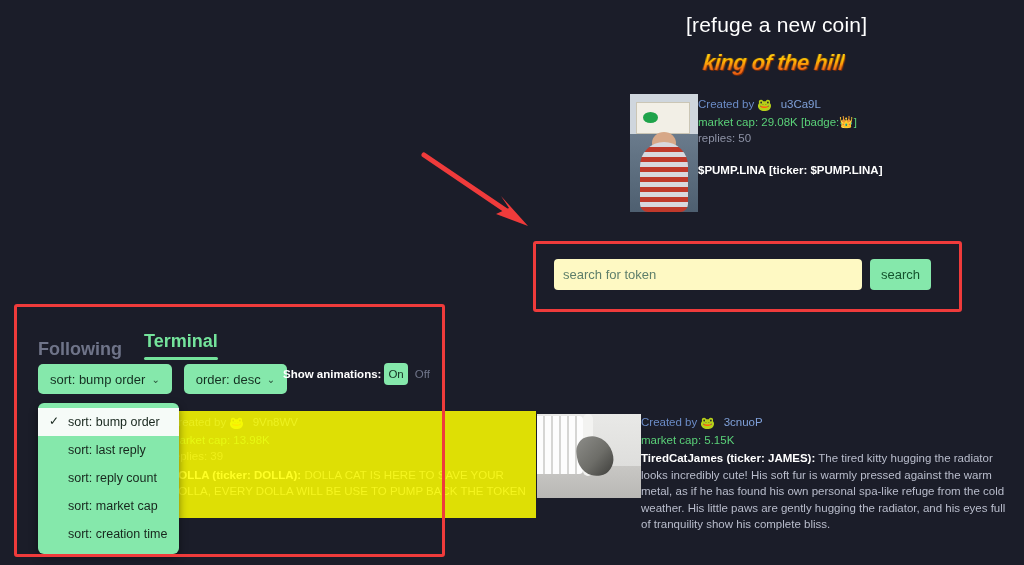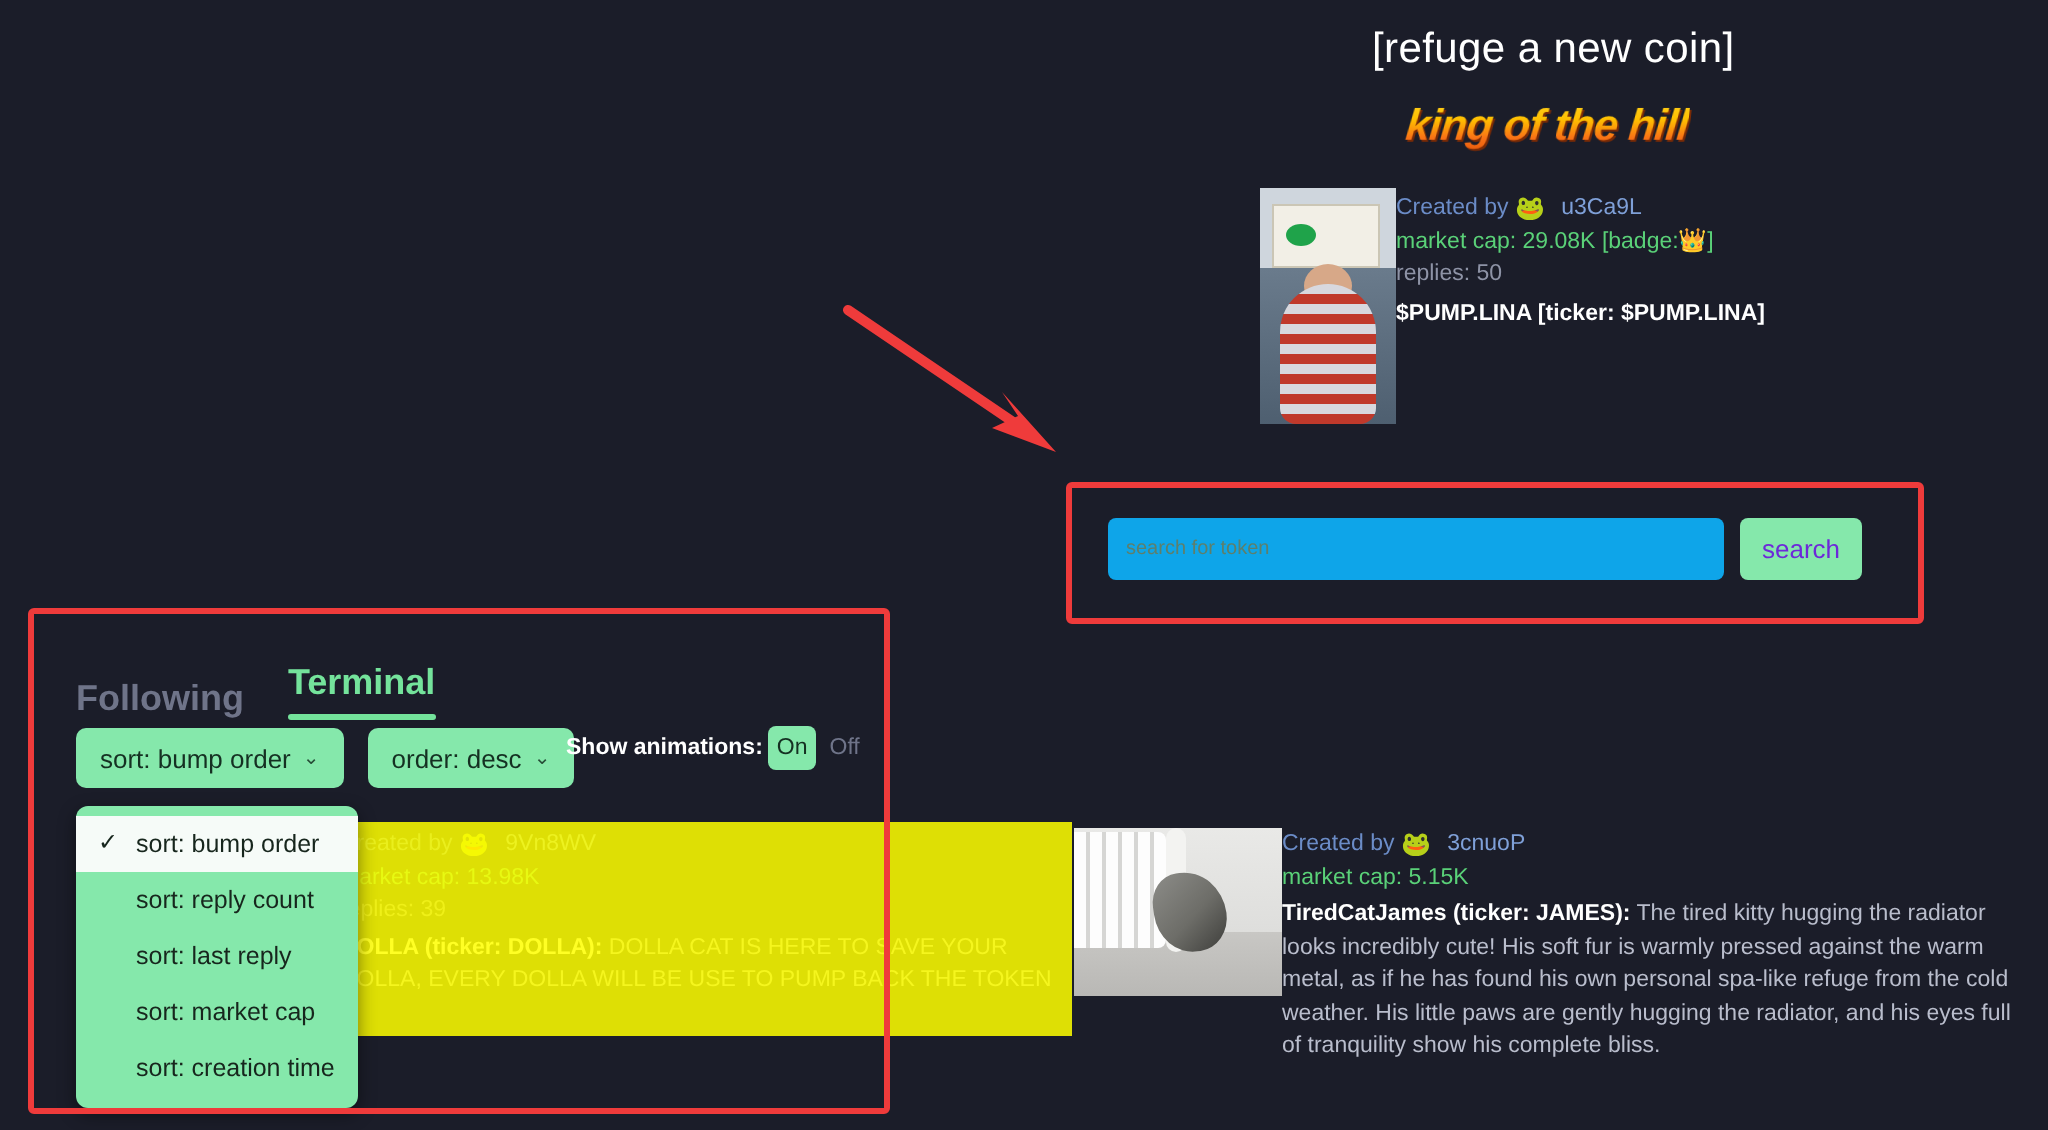--- a/index.html
+++ b/index.html
@@ -60,21 +60,21 @@
   .m-mcap .val { color: #5ad178; }
   .m-badge { color: #5ad178; margin-top: 18px; }
   .m-replies { color: #8e93a6; }
   .m-desc { color: #b9bdcc; margin-top: 2px; }
   .m-desc b { color: #ffffff; font-weight: bold; }
   .emoji-pepe { font-size: 12px; vertical-align: -1px; }
 
   #card-koth { left: 630px; top: 94px; }
   #card-koth .coin-thumb { width: 68px; height: 118px; }
   #card-koth .coin-meta { padding-top: 2px; }
-  #card-koth .m-desc { color: #ffffff; font-weight: bold; margin-top: 3px; }
+  #card-koth .m-desc { color: #ffffff; font-weight: bold; margin-top: 15px; }
 
   #card-dolla { left: 170px; top: 414px; width: 370px; }
   #card-dolla .coin-meta { width: 370px; }
 
   #card-cat { left: 537px; top: 414px; width: 558px; }
   #card-cat .coin-thumb { width: 104px; height: 84px; }
   #card-cat .coin-meta { width: 368px; }
 
   
   .thumb-lina {
@@ -118,32 +118,32 @@
     background:#f3f3f1; border-radius:6px;
   }
 
   
   #search-row {
     position: absolute; left: 554px; top: 259px;
     display: flex; align-items: center; gap: 8px;
   }
   .search-input {
     width: 308px; height: 31px;
-    background: #0ea5e9;
+    background: #fef9c3;
     border: none; border-radius: 4px;
     padding: 0 9px;
     font-family: "Liberation Sans", sans-serif;
-    font-size: 10px;
+    font-size: 13px;
     color: #1f3d2b;
     outline: none;
   }
   .search-input::placeholder { color: #5e7f6b; }
   .search-btn {
     height: 31px; min-width: 58px;
-    background: #85e8ab; color: #6d28d9;
+    background: #85e8ab; color: #14532d;
     border: none; border-radius: 4px;
     font-family: "Liberation Sans", sans-serif;
     font-size: 13px; cursor: pointer;
     padding: 0 11px;
   }
 
   
   #terminal-tabs {
     position: absolute; left: 38px; top: 331px;
     display: flex; gap: 22px; align-items: flex-end;
@@ -292,24 +292,24 @@
       <span class="lbl">Show animations:</span><span class="opt on">On</span><span class="opt">Off</span>
     </div>
   </div>
 
   <div id="sort-menu">
     <div class="menu-item selected">
       <span class="check">✓</span>
       <span>sort: bump order</span>
     </div>
     <div class="menu-item">
+      <span>sort: last reply</span>
+    </div>
+    <div class="menu-item">
       <span>sort: reply count</span>
-    </div>
-    <div class="menu-item">
-      <span>sort: last reply</span>
     </div>
     <div class="menu-item">
       <span>sort: market cap</span>
     </div>
     <div class="menu-item">
       <span>sort: creation time</span>
     </div>
   </div>
 
   <div class="coin-card" id="card-dolla">

